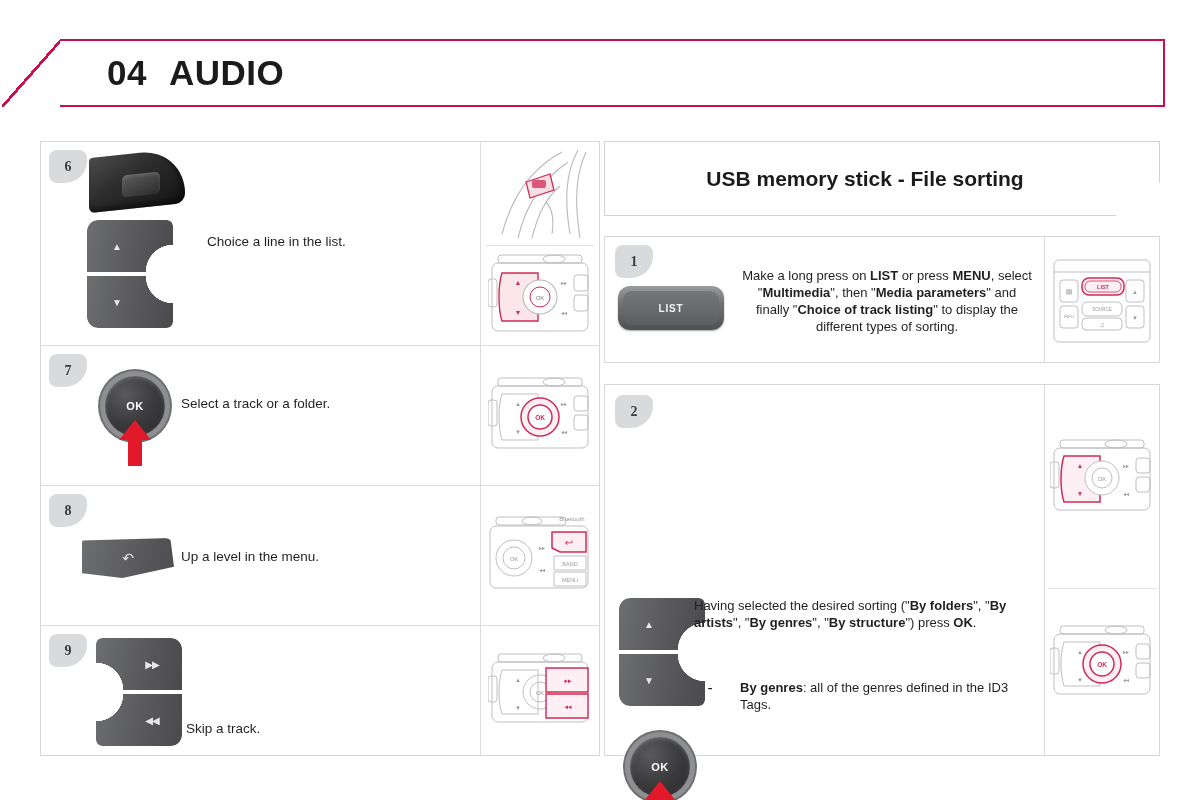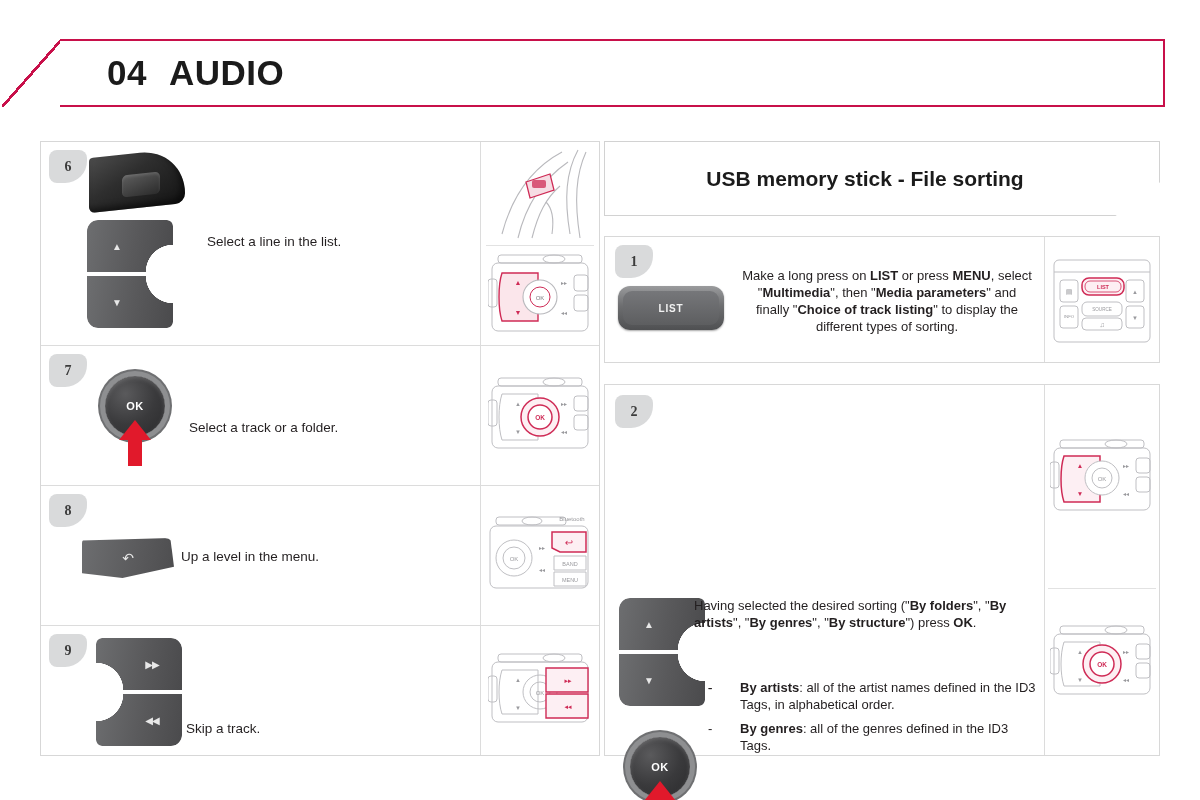--- a/index.html
+++ b/index.html
@@ -243,21 +243,21 @@
       <div class="badge" style="left:8px;top:8px;">6</div>
       <div class="wheel-pad" style="left:48px;top:11px;"></div>
       <div class="rocker" style="left:46px;top:78px;">
         <div class="half up">
             <span class="glyph">▲</span>
           </div>
         <div class="half dn">
             <span class="glyph">▼</span>
           </div>
       </div>
-      <div class="step-text" style="left:166px;top:91px;">Select a line in the list.</div>
+      <div class="step-text" style="left:166px;top:91px;">Choice a line in the list.</div>
     </div>
     <div class="step-thumb">
       <div class="thumb-box" style="height:102px;">
         <svg width="104" height="96" viewBox="0 0 104 96">
           <g fill="none" stroke="#b9b9bd" stroke-width="1.1">
             <path d="M14 88 C24 50 44 22 74 6"></path>
             <path d="M30 92 C38 58 54 34 80 16"></path>
             <path d="M90 4 C78 26 76 52 82 88"></path>
             <path d="M98 6 C88 28 86 54 92 92"></path>
             <path d="M44 92 C50 68 58 52 72 40"></path>
@@ -291,21 +291,21 @@
   </div>
 
   <div class="step-row" style="height:140px;">
     <div class="step-main">
       <div class="badge" style="left:8px;top:8px;">7</div>
       <div class="ok-knob" style="left:64px;top:30px;">OK</div>
       <div class="red-arrow" style="left:94px;top:76px;">
         <div class="shaft"></div>
           <div class="head"></div>
       </div>
-      <div class="step-text" style="left:140px;top:73px;margin-left:8px;">Select a track or a folder.</div>
+      <div class="step-text" style="left:140px;top:49px;">Select a track or a folder.</div>
     </div>
     <div class="step-thumb">
       <div class="thumb-box" style="height:100px;">
         <svg width="104" height="88" viewBox="0 0 104 88">
           <g fill="none" stroke="#bfbfc3" stroke-width="1">
             <rect x="4" y="14" width="96" height="62" rx="6"></rect>
             <rect x="10" y="6" width="84" height="8" rx="3"></rect>
             <ellipse cx="66" cy="10" rx="11" ry="4"></ellipse>
             <rect x="86" y="24" width="14" height="15" rx="3"></rect>
             <rect x="86" y="43" width="14" height="15" rx="3"></rect>
@@ -457,21 +457,20 @@
       </div>
 
       <div class="body-text" style="position:absolute;left:89px;top:212px;width:340px;">Having selected the desired sorting ("<b>By folders</b>", "<b>By artists</b>", "<b>By genres</b>", "<b>By structure</b>") press <b>OK</b>.</div>
 
       <ul class="bullets" style="position:absolute;left:89px;top:288px;width:345px;">
         <li>
           <span class="dash">-</span>
         </li>
         <li>
           <span class="dash">-</span>
-          <span><b>By artists</b>: all of the artist names defined in the ID3 Tags, in alphabetical order.</span>
         </li>
         <li>
           <span class="dash">-</span>
           <span><b>By genres</b>: all of the genres defined in the ID3 Tags.</span>
         </li>
 
       </ul>
     </div>
 
     <div class="rstep-thumb" style="justify-content:space-around;">

